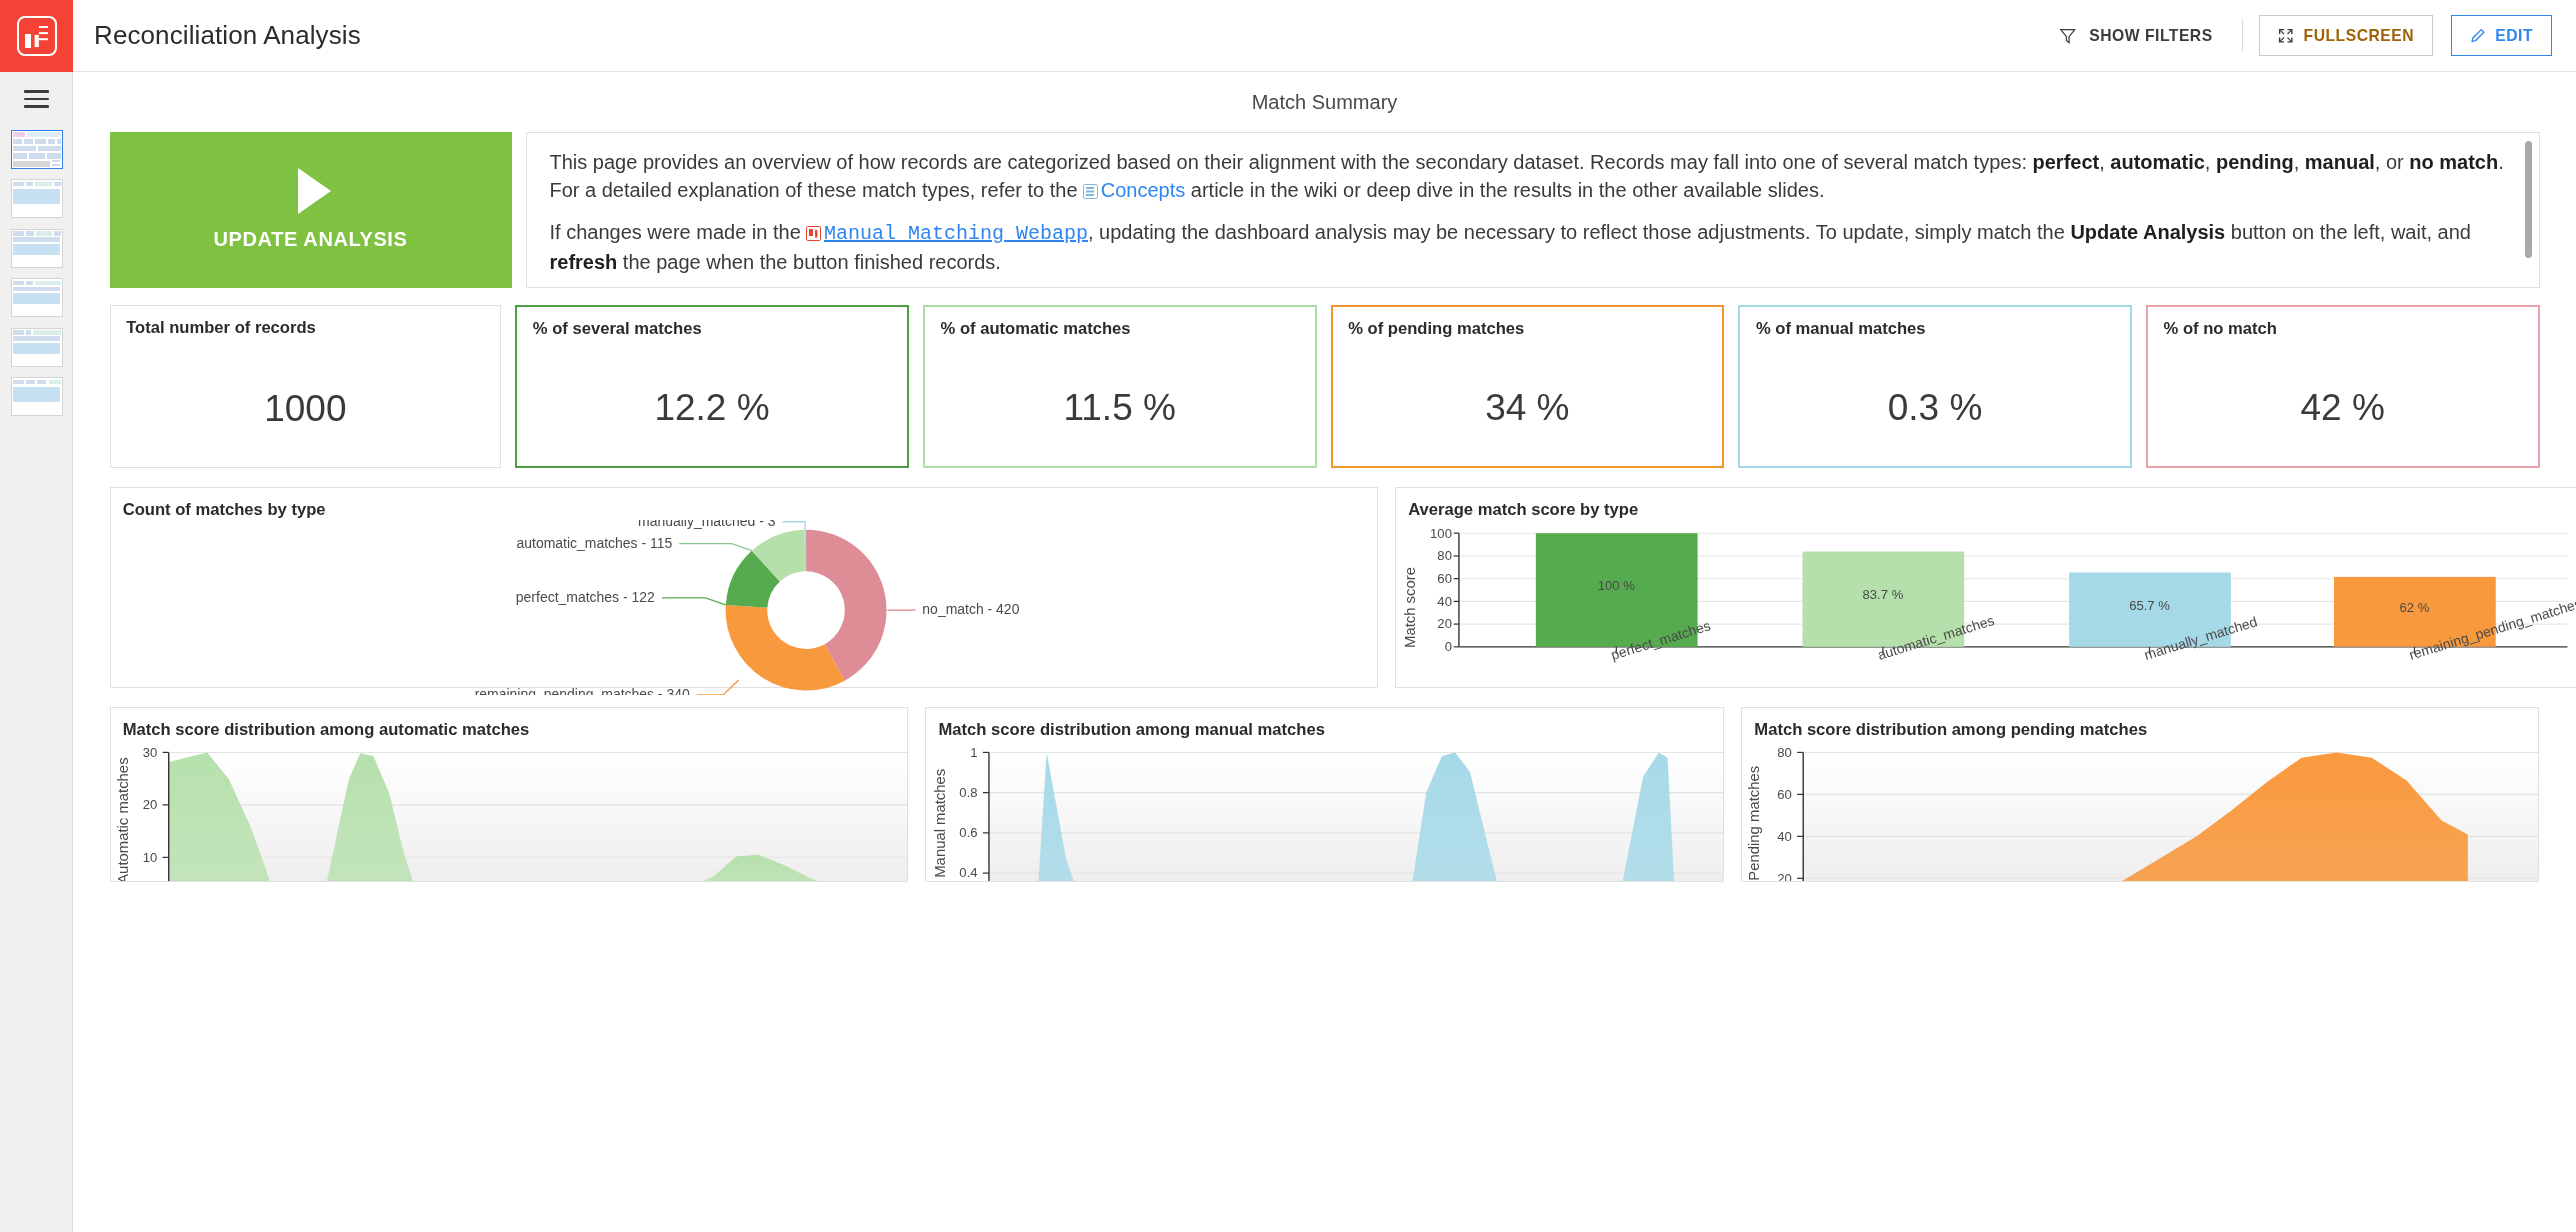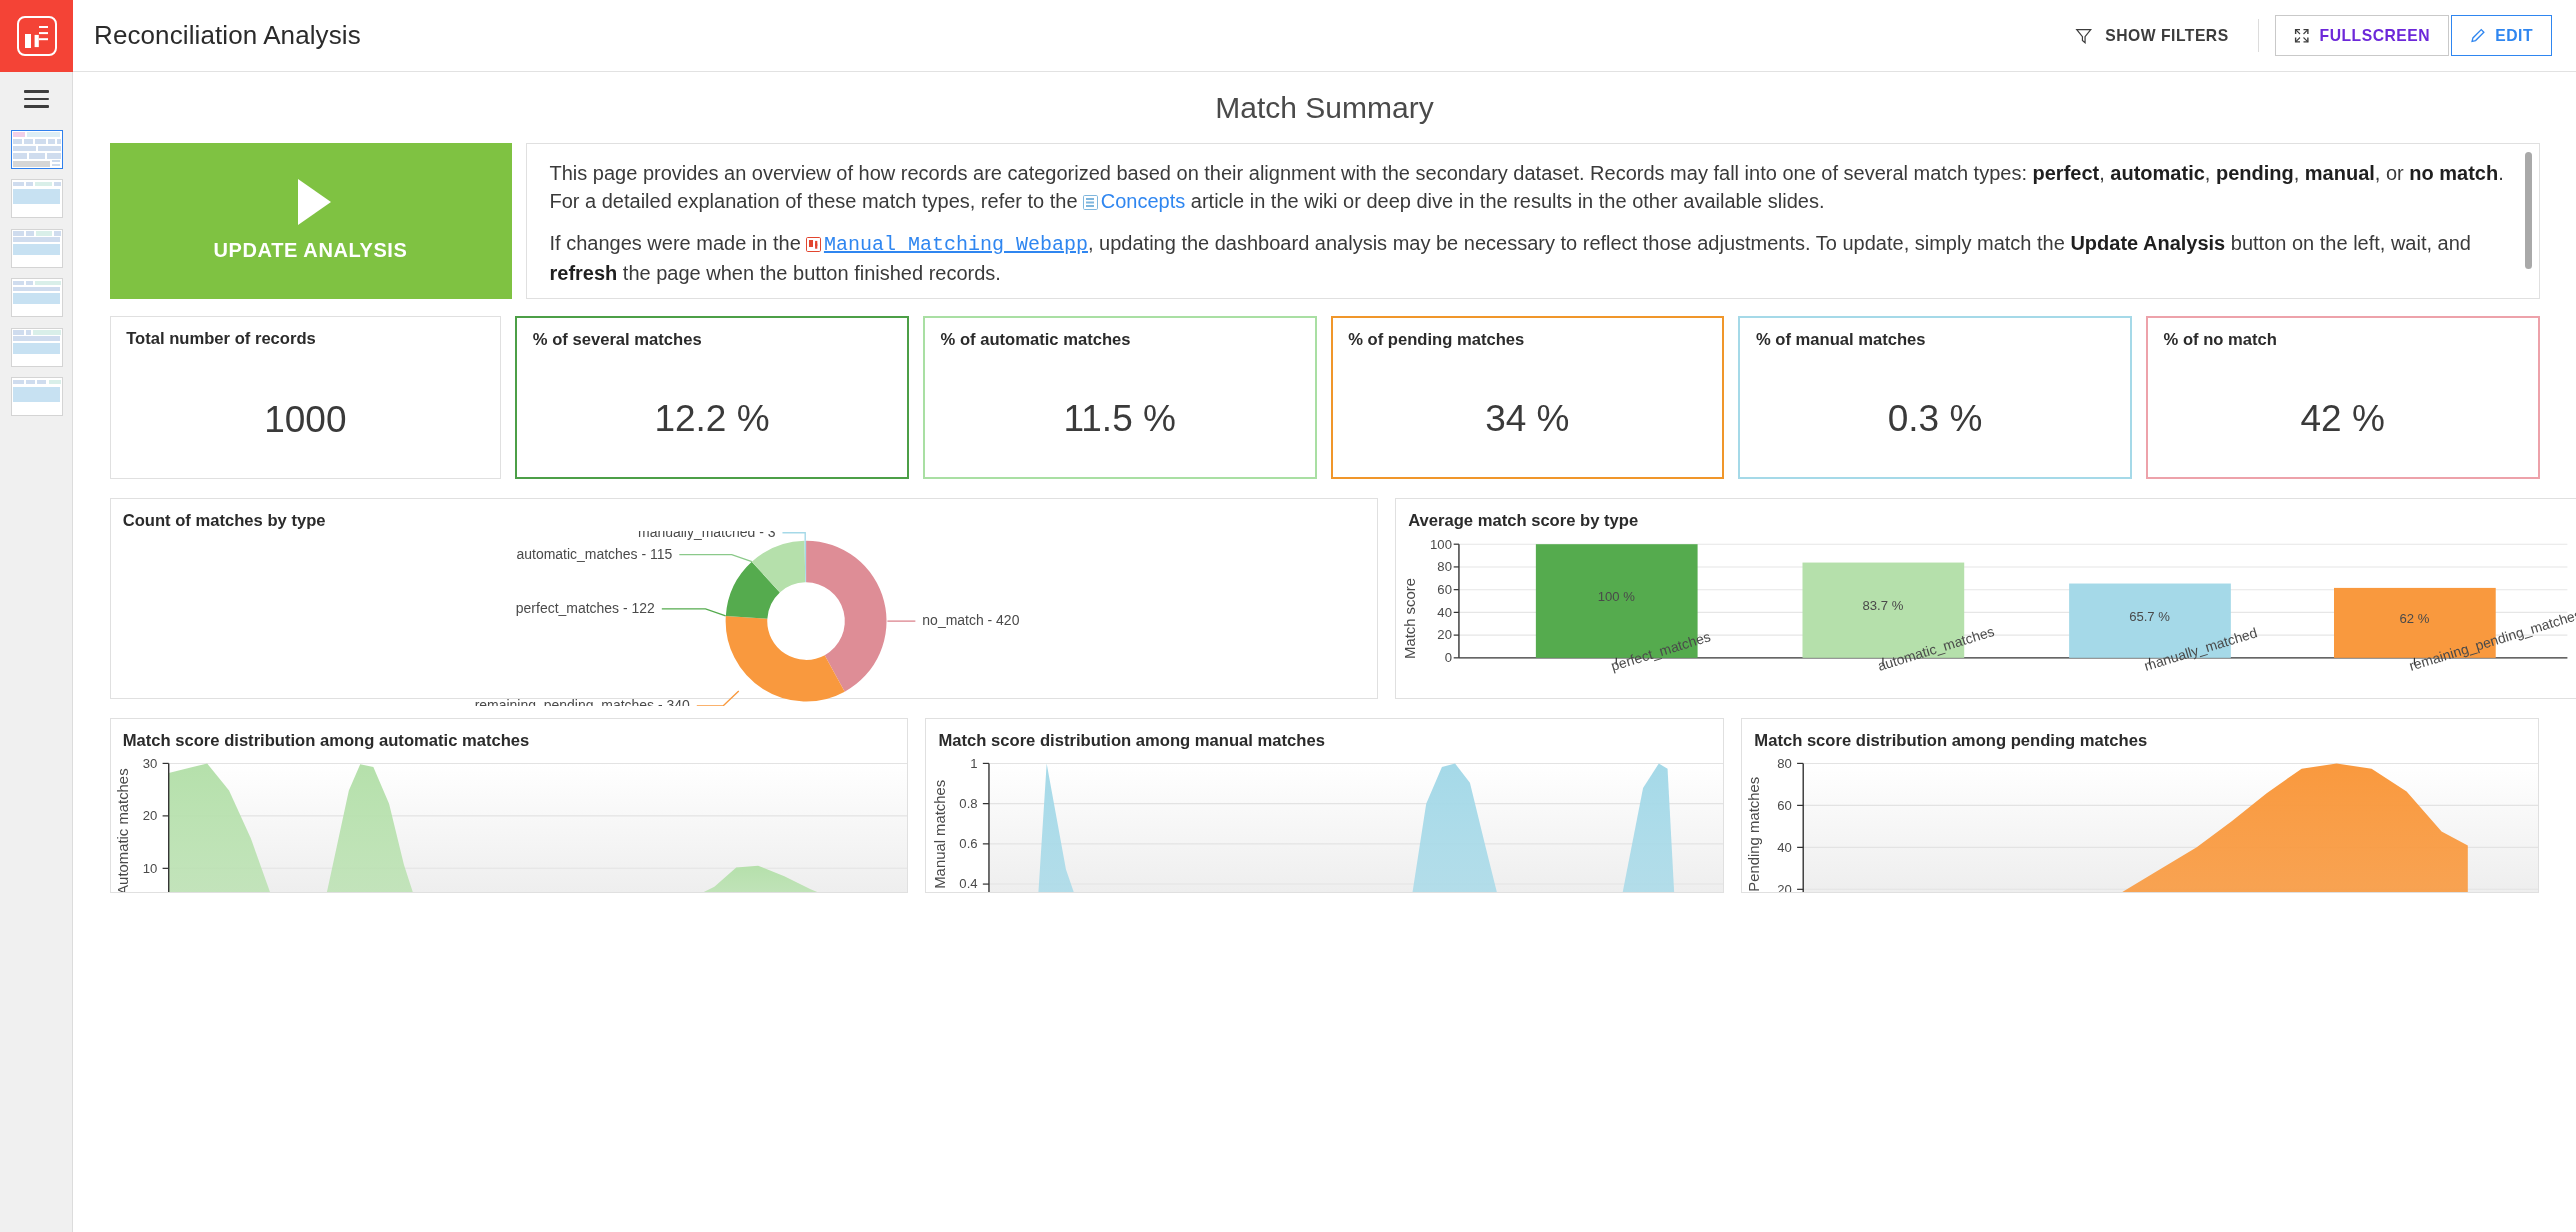--- a/index.html
+++ b/index.html
@@ -74,29 +74,29 @@
     display: flex; align-items: center; gap: 13px;
     font-size: 15.7px; font-weight: 700; color: #3c3c3c;
     letter-spacing: 0.5px; padding: 10.5px 14px; cursor: pointer; background: none; border: none;
     font-family: "Liberation Sans", sans-serif;
   }
   .vdiv { width: 0.9px; height: 33px; background: #dcdcdc; margin: 0 15.7px; }
   .btn-outline {
     display: flex; align-items: center; gap: 8.7px;
     font-size: 15.7px; font-weight: 700; letter-spacing: 0.5px;
     padding: 10.5px 17.5px; cursor: pointer; background: #fff;
-    border: 0.9px solid #c9c9c9; color: #6d28d9; margin-right: 2px;
+    border: 0.9px solid #c9c9c9; color: #a16207; margin-right: 18px;
     font-family: "Liberation Sans", sans-serif;
   }
   .btn-outline.edit { border-color: #2f86f0; color: #2f86f0; margin-right: 0; }
   .ico { display: inline-block; line-height: 0; }
 
   .page { flex: 1; overflow: hidden; padding: 0 17.5px; background: #fff; }
   .page-title {
-    text-align: center; font-size: 30px; color: #4a4a4a; font-weight: 400;
+    text-align: center; font-size: 20px; color: #4a4a4a; font-weight: 400;
     padding: 19px 0 17.5px 0;
   }
 
   .row { display: flex; gap: 14px; padding: 0 19px; }
 
   
   .update-btn {
     width: 402px; height: 156px; background: #7fc242;
     display: flex; flex-direction: column; align-items: center; justify-content: center;
     gap: 14px; cursor: pointer; flex: 0 0 402px;

